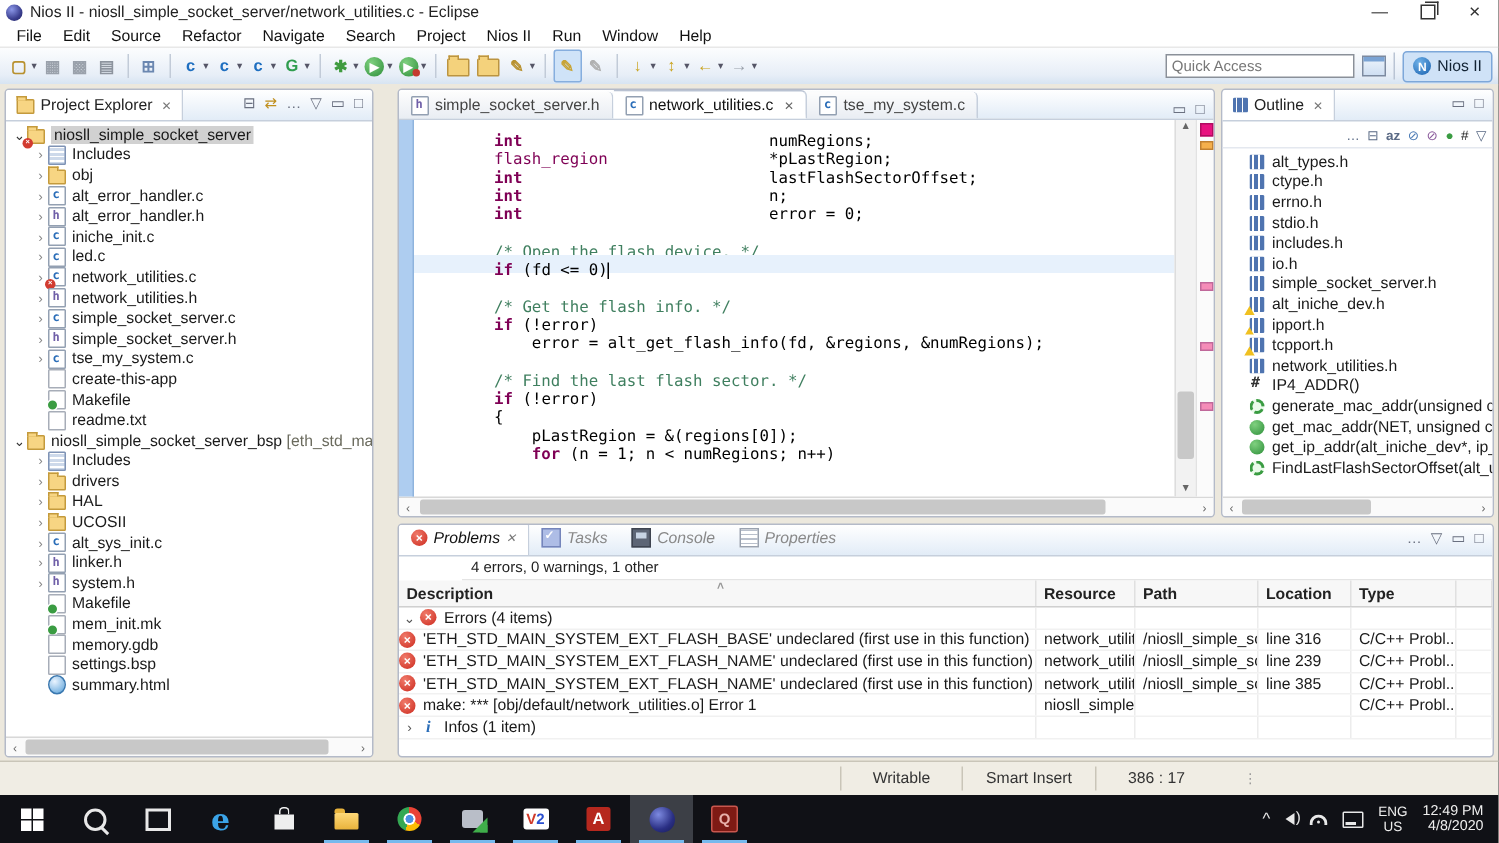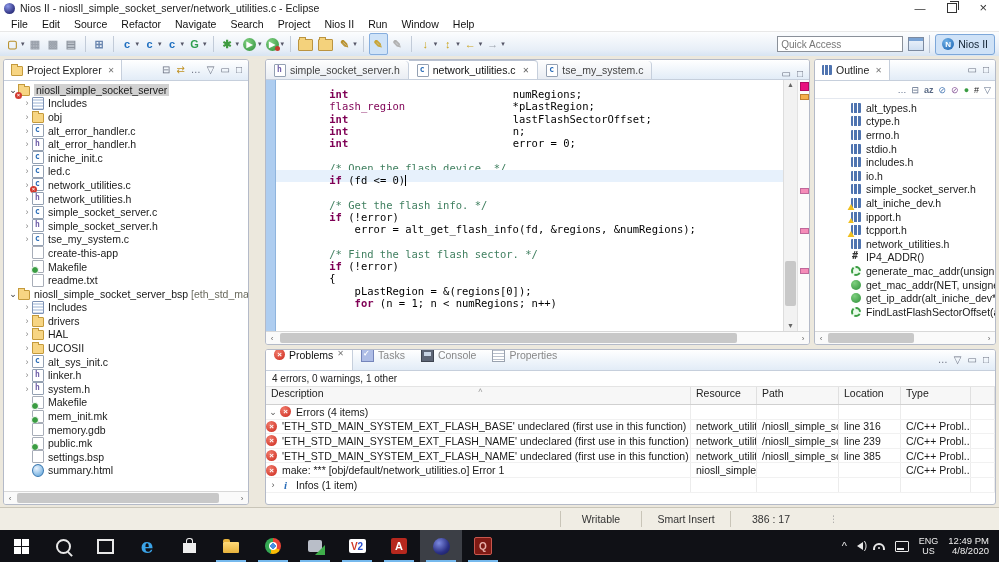--- a/index.html
+++ b/index.html
@@ -96,45 +96,45 @@
   .vscroll .arr{font-size:7px;color:#666;line-height:10px;}
   .vscroll .thumbv{position:absolute;left:1px;right:1px;background:#c8c8c8;border-radius:2px;}
   .ruler{width:11px;background:#fbfbfb;border-left:1px solid #e2e2e2;position:relative;flex:none;}
   .rmark{position:absolute;left:2px;width:7px;height:4px;background:#f58cb8;border:1px solid #c0689a;}
   .rmark.sq{height:7px;background:#e8117f;border-color:#b00b60;top:2px;}
   .rmark.or{background:#f5b04c;border-color:#c08030;}
   
   .outline{width:180px;flex:none;}
   .otools{height:17px;display:flex;align-items:center;justify-content:flex-end;gap:5px;padding-right:4px;border-bottom:1px solid #e4e8ef;color:#5a6a85;font-size:9px;flex:none;}
   .olist{flex:1;overflow:hidden;font-size:10.5px;color:#1a1a1a;padding-top:2px;}
-  .orow{display:flex;align-items:center;height:13.6px;white-space:nowrap;padding-left:36px;overflow:hidden;}
+  .orow{display:flex;align-items:center;height:13.6px;white-space:nowrap;padding-left:18px;overflow:hidden;}
   .orow .lbl{margin-left:5px;}
   .oi{position:relative;width:10px;height:10px;flex:none;}
   .oi.include{background:#4f74b0;border-radius:1px;background-image:linear-gradient(90deg,transparent 0 2px,#fff 2px 3px,transparent 3px 6px,#fff 6px 7px,transparent 7px);}
   .oi.warn::before{content:"";position:absolute;left:-4px;bottom:-3px;width:0;height:0;border-left:4px solid transparent;border-right:4px solid transparent;border-bottom:7px solid #f0c020;}
   .oi.macro{background:none;}
   .oi.macro::after{content:"#";position:absolute;left:1px;top:-2px;font:bold 10px "DejaVu Sans Mono",monospace;color:#333;}
   .oi.func{border-radius:50%;background:radial-gradient(circle at 35% 30%,#7fd07f,#2e8f3a);}
   .oi.sfunc{border-radius:50%;border:2px dashed #3a9c42;box-sizing:border-box;background:#eafbea;}
   
   .problems{flex:1;min-height:0;}
   .ptabs{height:20px;background:linear-gradient(#ffffff,#e2ecf7);display:flex;align-items:flex-end;border-bottom:1px solid #c6cfdc;flex:none;}
-  .ptab2{display:flex;align-items:flex-start;gap:4px;height:19px;padding:2px 8px;font-size:10.5px;color:#888;}
+  .ptab2{display:flex;align-items:center;gap:4px;height:19px;padding:2px 8px;font-size:10.5px;color:#888;font-style:italic;}
   .ptab2.active{background:#fff;color:#111;border-right:1px solid #c6cfdc;border-top-right-radius:4px;}
   .pti{width:11px;height:11px;flex:none;position:relative;}
   .pti.problems{border-radius:50%;background:radial-gradient(circle at 35% 30%,#f07a6a,#cc2a1e);}
   .pti.problems::after{content:"×";position:absolute;left:0;right:0;top:0;color:#fff;font:bold 8px "Liberation Sans",sans-serif;text-align:center;line-height:11px;}
   .pti.tasks{background:#aebde6;border:1px solid #7585bb;}
   .pti.tasks::after{content:"✓";position:absolute;left:1px;top:-1px;color:#fff;font:bold 8px "Liberation Sans",sans-serif;}
   .pti.console{background:#5d6575;border:1px solid #3e4450;}
   .pti.console::after{content:"";position:absolute;left:2px;top:2px;right:2px;height:4px;background:#c8d4e4;}
   .pti.properties{background:#fff;border:1px solid #9aa2af;background-image:repeating-linear-gradient(#b9c0cc 0 1px,transparent 1px 3px);}
-  .psummary{height:15px;font-size:10px;color:#222;display:flex;align-items:center;padding-left:6px;border-bottom:1px solid #e4e4e4;flex:none;}
+  .psummary{height:15px;font-size:10px;color:#222;display:flex;align-items:center;padding-left:6px;border-bottom:1px solid #e4e4e4;flex:none;margin-left:42px;}
   .pgrid-head{display:grid;grid-template-columns:425px 66px 82px 62px 70px 1fr;height:17px;background:#f7f7f7;border-bottom:1px solid #d0d0d0;font-size:10.5px;color:#222;flex:none;}
-  .pgh{display:flex;align-items:flex-start;padding-left:5px;border-right:1px solid #e0e0e0;position:relative;}
+  .pgh{display:flex;align-items:center;padding-left:5px;border-right:1px solid #e0e0e0;position:relative;font-weight:bold;}
   .pgh .sort{position:absolute;top:-1px;left:50%;color:#999;font-size:8px;}
   .prows{flex:1;overflow:hidden;font-size:10.5px;color:#1a1a1a;}
   .prow{display:grid;grid-template-columns:425px 66px 82px 62px 70px 1fr;height:13.6px;border-bottom:1px solid #f1f1f1;}
   .pcell{display:flex;align-items:center;padding-left:5px;border-right:1px solid #ececec;white-space:nowrap;overflow:hidden;}
   .pcell.desc{padding-left:0;}
   .grp .chev{width:14px;text-align:center;color:#555;font-size:9px;flex:none;}
   .err-circ{width:11px;height:11px;border-radius:50%;background:radial-gradient(circle at 35% 30%,#f07a6a,#cc2a1e);color:#fff;font:bold 8px "Liberation Sans",sans-serif;text-align:center;line-height:11px;flex:none;}
   .info-i{width:11px;text-align:center;color:#2a6db8;font:italic bold 11px "Liberation Serif",serif;flex:none;}
   .ind1{padding-left:14px;}
   .ind2{padding-left:36px;}
@@ -452,25 +452,20 @@
             <span class="fi plain mk"></span>
             <span class="lbl">mem_init.mk</span>
           </div>
           <div class="trow" style="padding-left: 18px;">
             <span class="chev"></span>
             <span class="fi plain"></span>
             <span class="lbl">memory.gdb</span>
           </div>
           <div class="trow" style="padding-left: 18px;">
             <span class="chev"></span>
-            <span class="fi plain mk"></span>
-            <span class="lbl">public.mk</span>
-          </div>
-          <div class="trow" style="padding-left: 18px;">
-            <span class="chev"></span>
             <span class="fi plain"></span>
             <span class="lbl">settings.bsp</span>
           </div>
           <div class="trow" style="padding-left: 18px;">
             <span class="chev"></span>
             <span class="fi html"></span>
             <span class="lbl">summary.html</span>
           </div>
         </div>
       <div class="hscroll">

